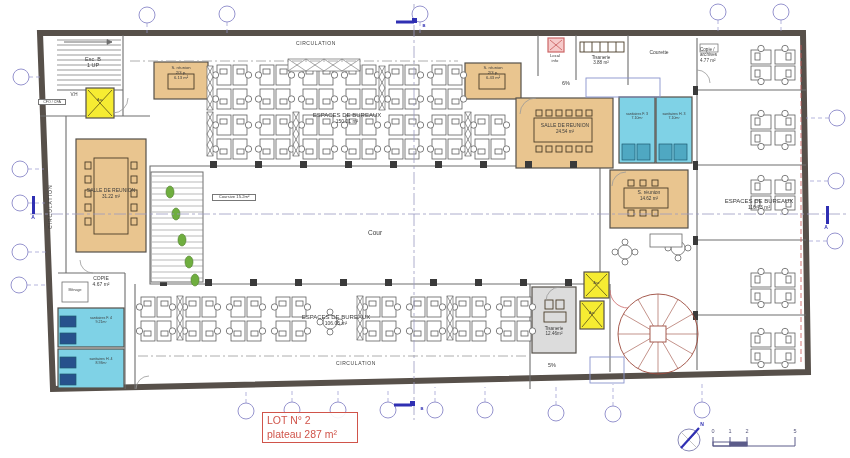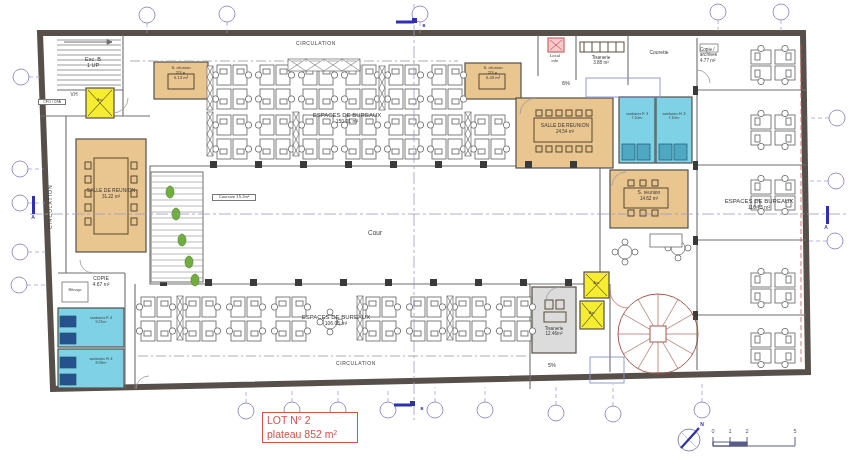--- a/index.html
+++ b/index.html
@@ -427,21 +427,21 @@
   <span>Tisanerie</span>
   <span>12.46m²</span>
 </div>
 
 <div class="lbl fs35" style="left:86px;top:98px;width:28px;">Asc</div>
 <div class="lbl fs35" style="left:584px;top:281px;width:25px;">Asc</div>
 <div class="lbl fs35" style="left:580px;top:311px;width:24px;">Asc</div>
 
 <div class="lotbox">
   <span style="display:block;">LOT N° 2</span>
-  <span style="display:block;">plateau 852 m²</span>
+  <span style="display:block;">plateau 287 m²</span>
 </div>
 
 <div class="lbl fs55 scnum" style="left:709px;top:428px;width:8px;">0</div>
 <div class="lbl fs55 scnum" style="left:726px;top:428px;width:8px;">1</div>
 <div class="lbl fs55 scnum" style="left:743px;top:428px;width:8px;">2</div>
 <div class="lbl fs55 scnum" style="left:791px;top:428px;width:8px;">5</div>
 <div class="lbl fs5 blue" style="left:697px;top:422px;width:10px;">N</div>
 
 <div class="lbl fs5 blue" style="left:27px;top:215px;width:12px;">A</div>
 <div class="lbl fs5 blue" style="left:820px;top:225px;width:12px;">A</div>

